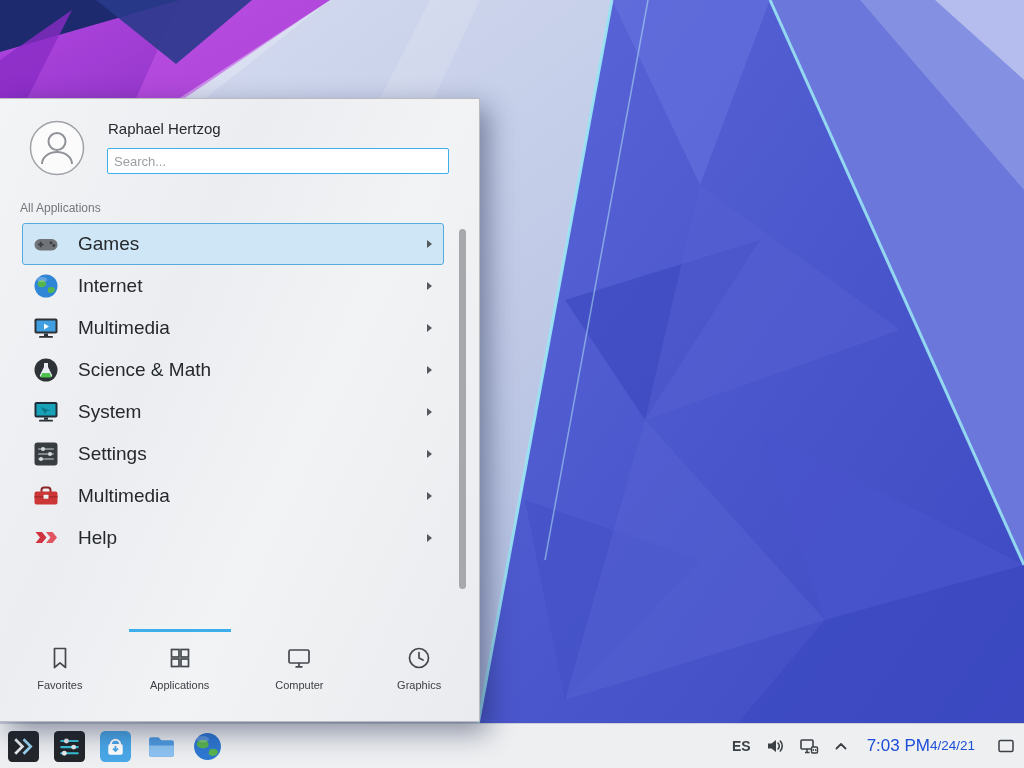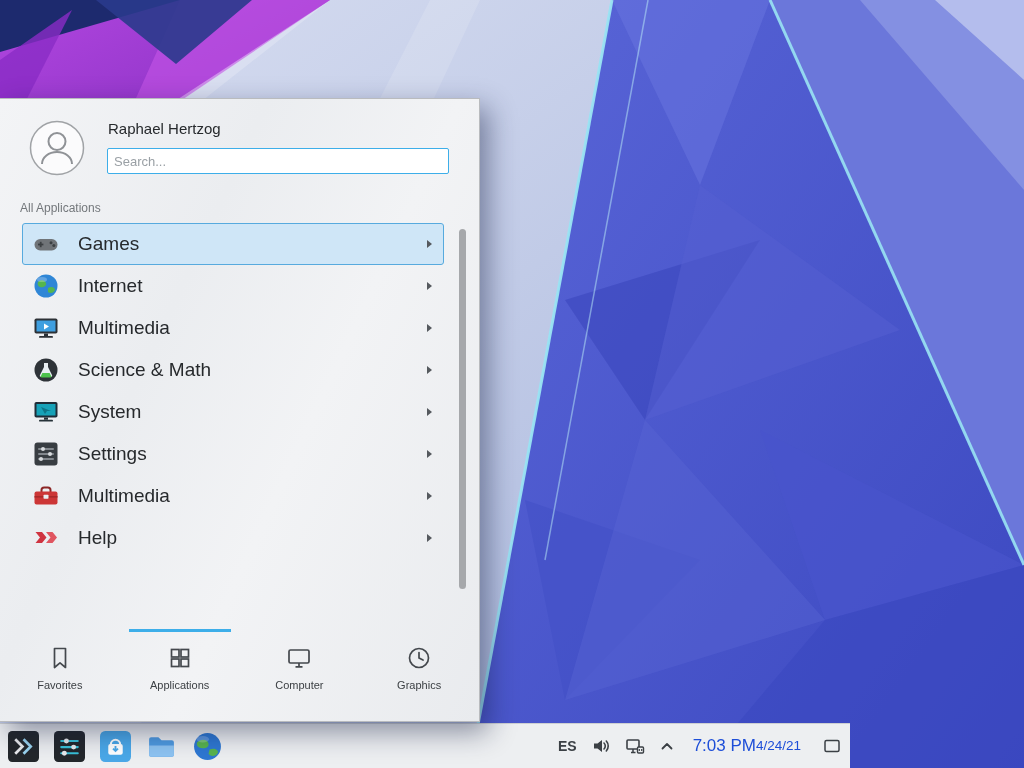--- a/index.html
+++ b/index.html
@@ -44,21 +44,21 @@
   }
   .scrollbar{position:absolute;right:13px;top:130px;width:7px;height:360px;background:#a6a8ab;border-radius:4px;}
   .tabbar{position:absolute;left:0;right:0;bottom:0;height:92px;display:flex;}
   .tab{flex:1;position:relative;display:flex;flex-direction:column;align-items:center;padding-top:15px;cursor:default;}
   .tab.active::before{content:"";position:absolute;top:0;left:9px;right:9px;height:3px;background:#3daee9;}
   .tab-icon{width:28px;height:28px;}
   .tab-label{margin-top:7px;font-size:11px;color:#3c4044;}
 
   
   .taskbar{
-    position:absolute;left:0;bottom:0;width:850px;height:45px;z-index:4;
+    position:absolute;left:0;bottom:0;width:1024px;height:45px;z-index:4;
     background:#edeff1;border-top:1px solid #cdd0d2;box-sizing:border-box;
     display:flex;align-items:center;
   }
   .task-icons{display:flex;align-items:center;gap:15px;padding-left:8px;}
   .task-btn{width:31px;height:31px;}
   .task-btn svg{width:31px;height:31px;display:block;}
   .tray{margin-left:auto;display:flex;align-items:center;gap:14px;padding-right:5px;}
   .kb-layout{font-size:14px;font-weight:bold;color:#3b4045;}
   .tray-icon{width:20px;height:20px;}
   .tray-icon svg{width:20px;height:20px;display:block;}

